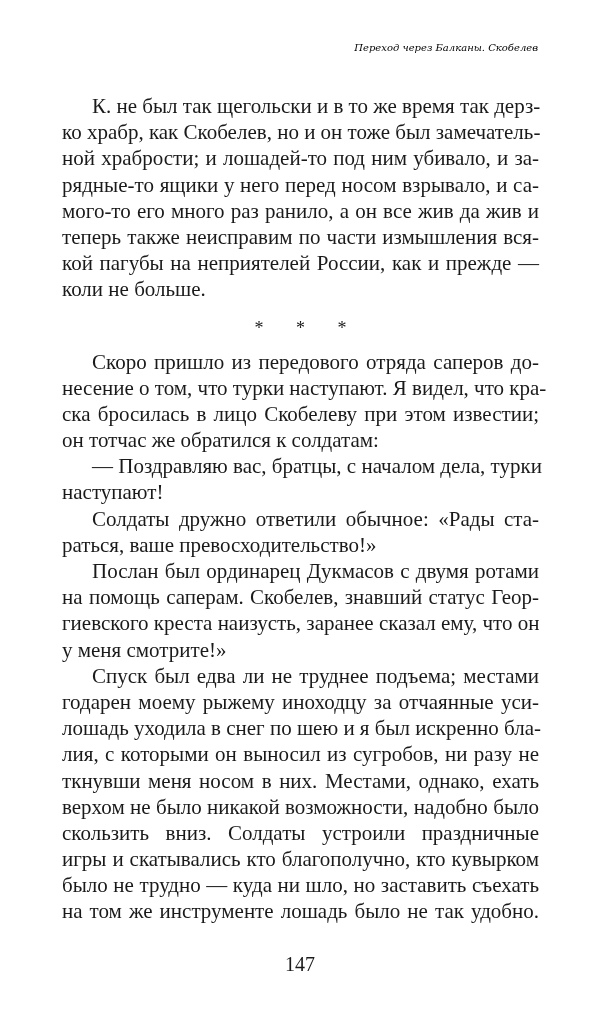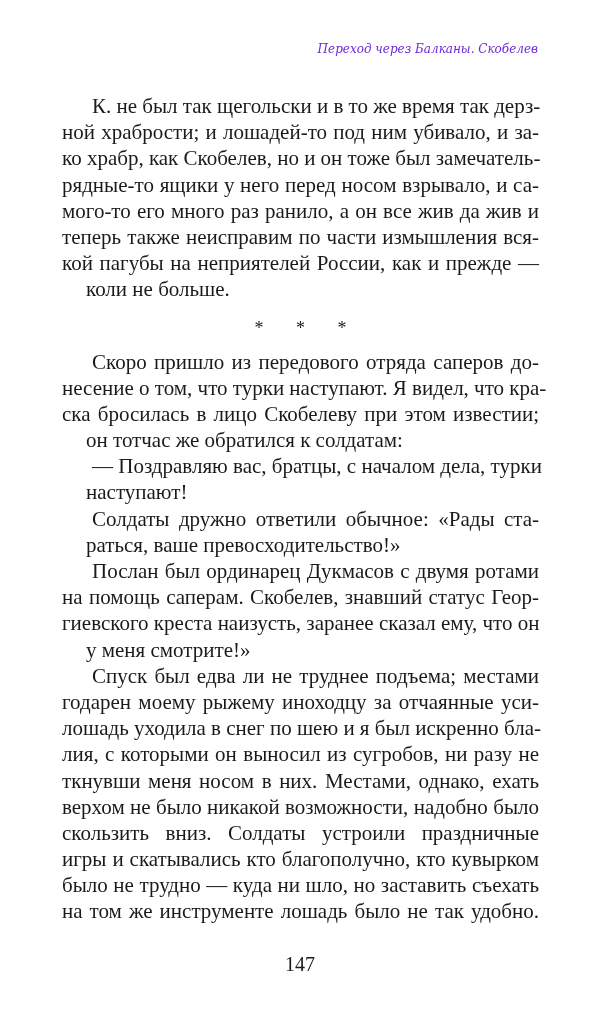--- a/index.html
+++ b/index.html
@@ -1,29 +1,29 @@
 <!DOCTYPE html>
 <html><head>
 <meta charset="utf-8">
 <style>
   html, body { margin: 0; padding: 0; background: #ffffff; }
   body { width: 600px; height: 1009px; position: relative; overflow: hidden; color: #1a1a1a; }
   .page { position: absolute; left: 0; top: 0; width: 600px; height: 1009px; }
   .running-head {
     position: absolute; right: 62px; top: 42px;
     font-family: "DejaVu Serif", "Liberation Serif", serif;
-    font-style: italic; font-size: 12px; color: #6d28d9;
+    font-style: italic; font-size: 10px; color: #000000;
   }
   .text-block {
     position: absolute; left: 62px; top: 93px; width: 477px;
     font-family: "Liberation Serif", "DejaVu Serif", serif;
     font-size: 21px; line-height: 26.2px; color: #1a1a1a;
   }
   .line { display: block; white-space: nowrap; text-align: justify; text-align-last: justify; height: 26.2px; overflow: visible; font-family: Liberation Serif, serif; }
-  .line.last { text-align-last: left; margin-left: 24px; }
+  .line.last { text-align-last: left; }
   .line.indent { padding-left: 30px; }
   .sep {
     display: block; text-align: center; height: 42px; line-height: 42px;
     font-size: 18px; letter-spacing: 14px; padding-left: 14px;
     margin-top: 4px;
   }
   .folio {
     position: absolute; left: 0; width: 600px; top: 953px; text-align: center;
     font-family: "Liberation Serif", "DejaVu Serif", serif; font-size: 20px; color: #1a1a1a;
   }
@@ -31,22 +31,22 @@
 </head>
 <body>
 
 <div class="page">
   <div class="running-head">Переход через Балканы. Скобелев</div>
 
   <div class="text-block">
 
     <div>
       <span class="line indent">К. не был так щегольски и в то же время так дерз-</span>
+      <span class="line">ко храбр, как Скобелев, но и он тоже был замечатель-</span>
       <span class="line">ной храбрости; и лошадей-то под ним убивало, и за-</span>
-      <span class="line">ко храбр, как Скобелев, но и он тоже был замечатель-</span>
       <span class="line">рядные-то ящики у него перед носом взрывало, и са-</span>
       <span class="line">мого-то его много раз ранило, а он все жив да жив и</span>
       <span class="line">теперь также неисправим по части измышления вся-</span>
       <span class="line">кой пагубы на неприятелей России, как и прежде —</span>
       <span class="line last">коли не больше.</span>
     </div>
 
     <span class="sep">* * *</span>
 
     <div>

